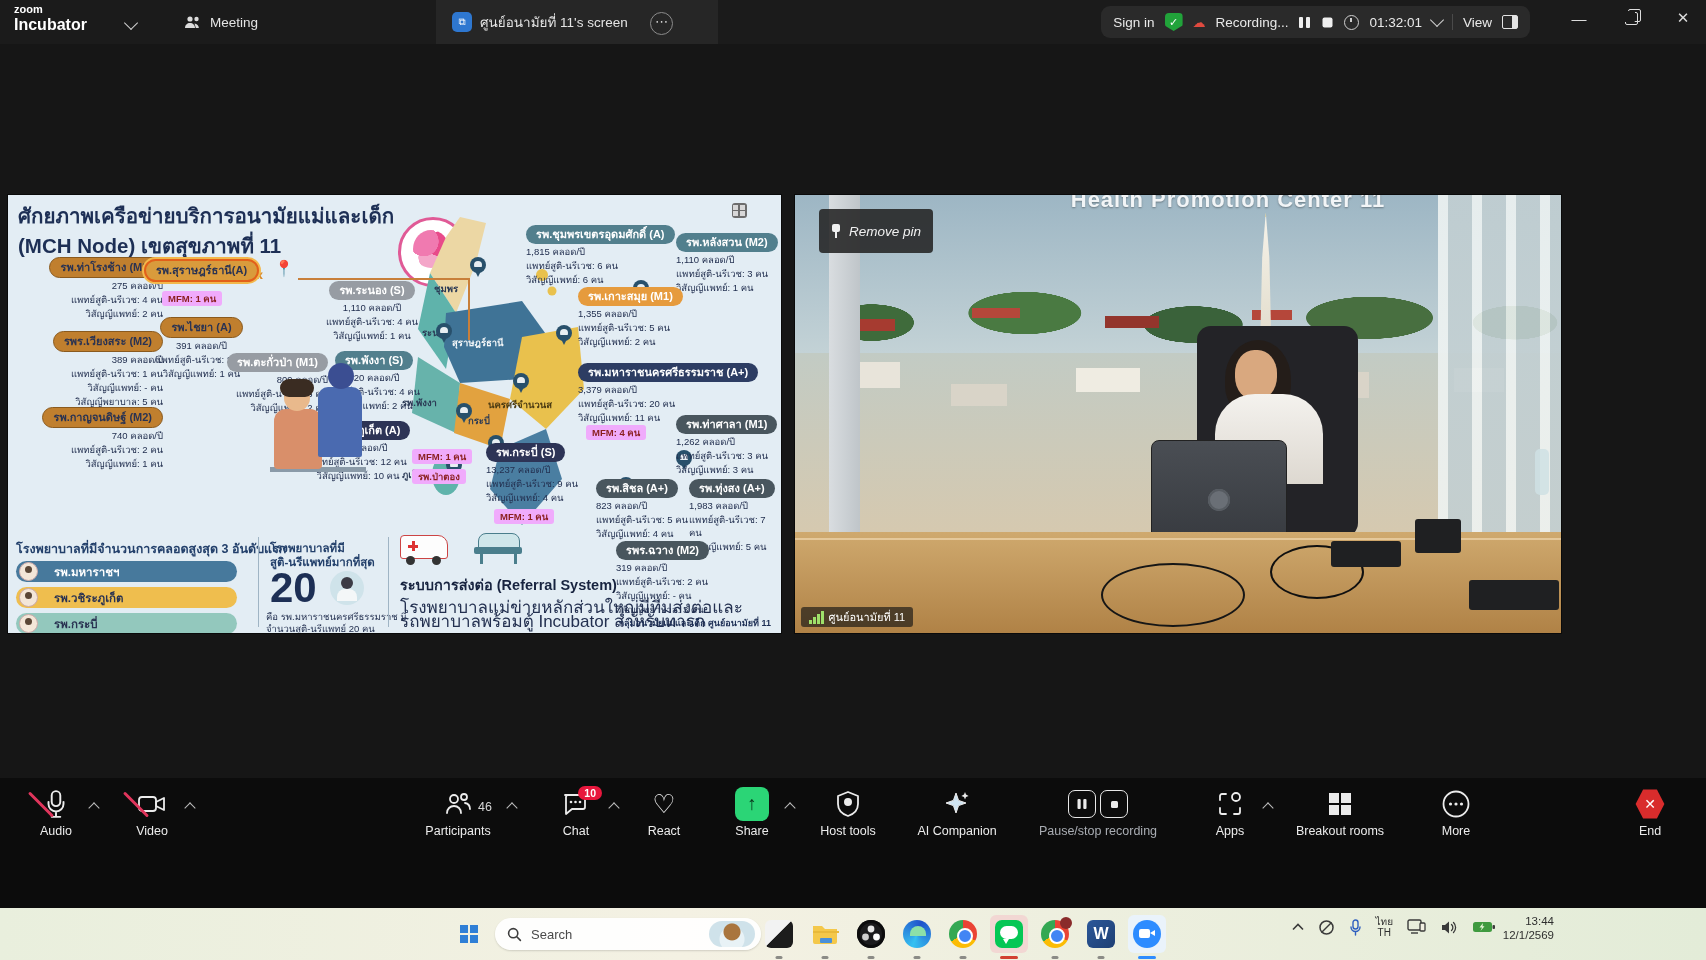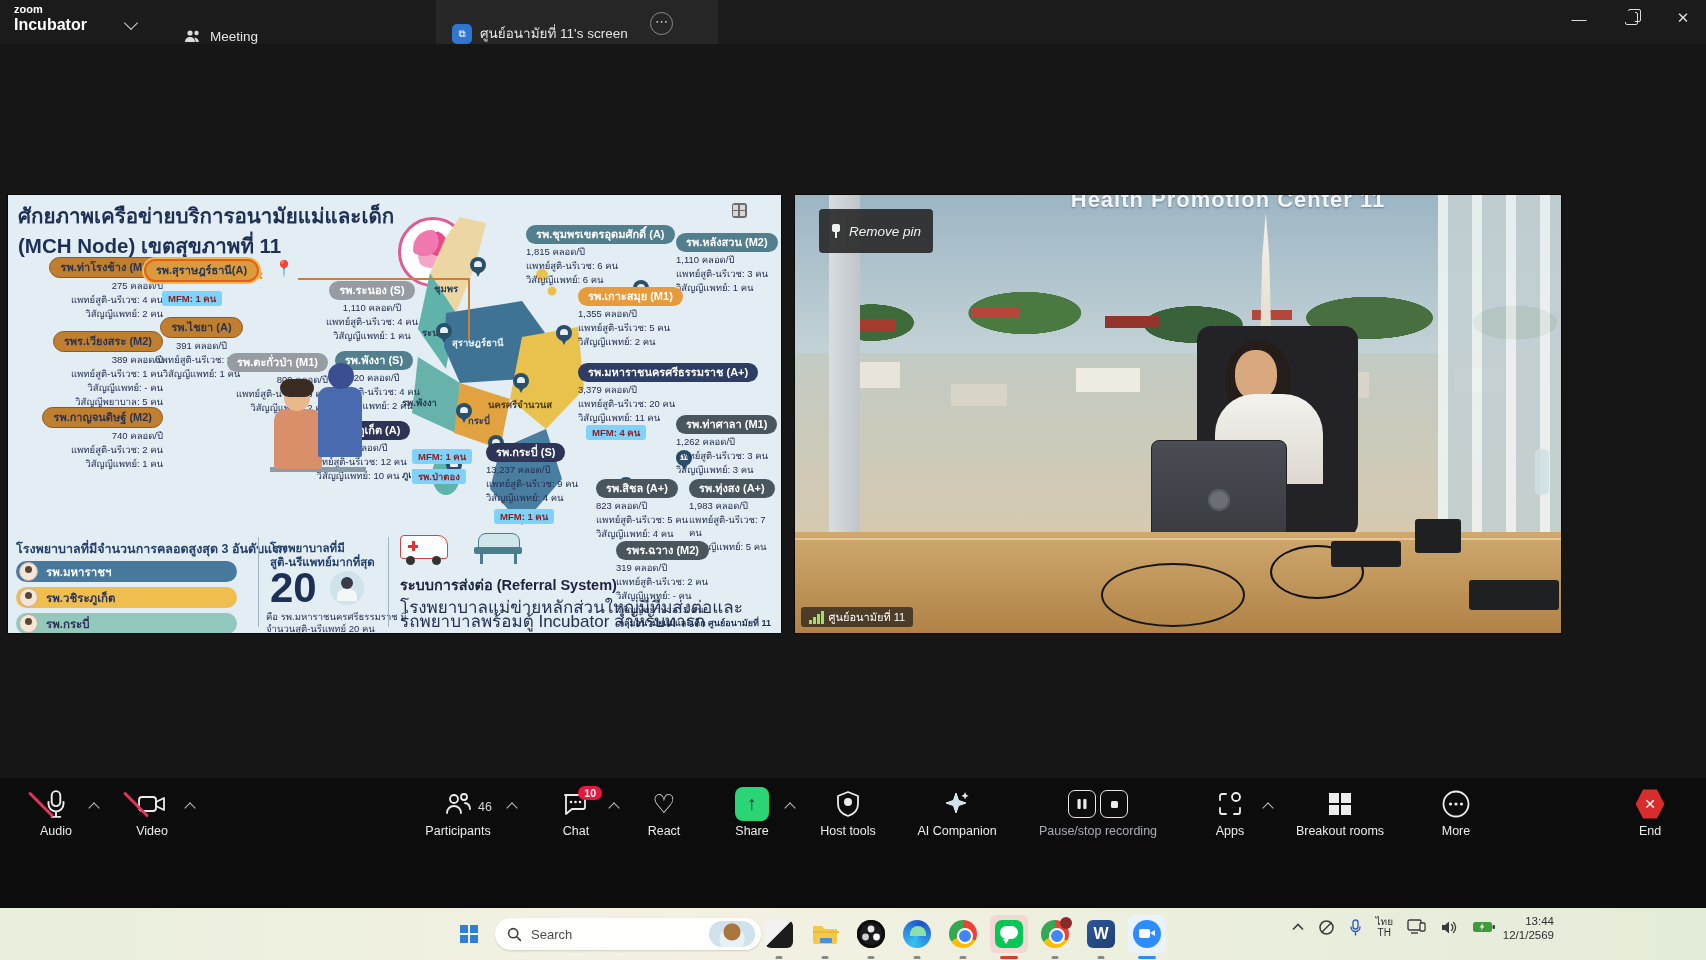--- a/index.html
+++ b/index.html
@@ -7,21 +7,21 @@
   #app{position:relative;width:1706px;height:960px;background:#161616;overflow:hidden;}
   .abs{position:absolute;}
 
   
   #topbar{position:absolute;left:0;top:0;width:1706px;height:44px;background:#1b1b1b;color:#e9e9e9;}
   #logo{position:absolute;left:14px;top:4px;line-height:1;}
   #logo .l1{font-size:11px;font-weight:bold;color:#fff;}
   #logo .l2{font-size:16px;font-weight:bold;color:#fff;margin-top:2px;}
   .chev{display:inline-block;width:9px;height:9px;border-right:1.6px solid #cfcfcf;border-bottom:1.6px solid #cfcfcf;transform:rotate(45deg);}
   #logo-chev{position:absolute;left:126px;top:18px;}
-  .tab{position:absolute;top:0;height:44px;display:flex;align-items:flex-end;gap:8px;padding:0 16px;font-size:13.5px;color:#e4e4e4;}
+  .tab{position:absolute;top:0;height:44px;display:flex;align-items:center;gap:8px;padding:0 16px;font-size:13.5px;color:#e4e4e4;}
   #tab-meeting{left:168px;}
   #tab-screen{left:436px;width:250px;background:#262626;border-radius:0 0 0 0;}
   .tab-ico{width:20px;height:20px;border-radius:5px;background:#2e77d0;display:flex;align-items:center;justify-content:center;font-size:10px;color:#fff;}
   #tab-dots{position:absolute;left:650px;top:12px;width:21px;height:21px;border-radius:50%;border:1px solid #8b8b8b;color:#cfcfcf;text-align:center;line-height:18px;font-size:13px;}
   #top-right{position:absolute;right:176px;top:6px;height:32px;background:#2a2a2a;border-radius:9px;display:flex;align-items:center;padding:0 12px;gap:10px;font-size:13.5px;}
   #shield{width:18px;height:18px;background:#21a33a;border-radius:4px 4px 7px 7px;display:flex;align-items:center;justify-content:center;color:#fff;font-size:11px;clip-path:polygon(0 0,100% 0,100% 70%,50% 100%,0 70%);}
   #reccloud{color:#e04a3f;font-size:13px;}
   .rec-ctl{width:13px;height:13px;display:inline-block;}
   #clockico{width:13px;height:13px;border:1.4px solid #cfcfcf;border-radius:50%;position:relative;}
   #clockico:after{content:"";position:absolute;left:5px;top:2px;width:1.4px;height:4px;background:#cfcfcf;}
@@ -45,33 +45,33 @@
   .pill-brown{background:#c07f2e;color:#2a3352;border:1.5px solid #8a5a1e;}
   .pill-brownhl{background:#d99b3c;color:#2a3352;border:2px solid #e2601a;box-shadow:0 0 0 2px #f2b84c;}
   .pill-gray{background:#979ca3;color:#fff;}
   .pill-teal{background:#527f8d;color:#fff;}
   .pill-navy{background:#2d3456;color:#fff;}
   .pill-navyw{background:#2d3d63;color:#fff;}
   .pill-slate{background:#49565e;color:#fff;}
   .pill-orange{background:#e69b3d;color:#fff;}
   .h-card{position:absolute;line-height:13px;}
   .h-card .stat{font-size:9.5px;color:#233050;margin-top:1px;}
-  .tag{position:absolute;background:#7dd3fc;color:#8a1f1f;font-weight:bold;font-size:9.5px;padding:1px 6px;border-radius:3px;white-space:nowrap;}
+  .tag{position:absolute;background:#f0abfc;color:#8a1f1f;font-weight:bold;font-size:9.5px;padding:1px 6px;border-radius:3px;white-space:nowrap;}
   #connector-h{position:absolute;left:290px;top:83px;width:172px;height:2px;background:#c87f3a;}
   #connector-v{position:absolute;left:460px;top:83px;width:2px;height:62px;background:#c87f3a;}
   #chevrons{position:absolute;left:246px;top:70px;color:#d98b2a;font-weight:bold;font-size:17px;}
   #conn-pin{position:absolute;left:266px;top:64px;font-size:16px;color:#d98b2a;}
   .map-pin{position:absolute;width:16px;height:22px;}
   .map-pin:before{content:"";position:absolute;left:0;top:0;width:16px;height:16px;border-radius:50%;background:#28506b;}
   .map-pin:after{content:"";position:absolute;left:3px;top:10px;border-left:5px solid transparent;border-right:5px solid transparent;border-top:10px solid #28506b;}
   .map-pin i{position:absolute;left:4px;top:4px;width:8px;height:8px;border-radius:50%;background:#e8eef2;}
   .map-label{position:absolute;font-size:9.5px;font-weight:bold;white-space:nowrap;}
   #sum-title{position:absolute;left:8px;top:314px;font-size:19px;font-weight:bold;color:#1d2f55;}
   #sum-sub{position:absolute;left:8px;top:344px;font-size:12.5px;font-weight:bold;color:#23406b;}
-  .rank-pill{position:absolute;left:8px;width:218px;height:21px;border-radius:11px;display:flex;align-items:center;gap:8px;padding-left:3px;font-size:11.5px;font-weight:bold;}
+  .rank-pill{position:absolute;left:8px;width:218px;height:21px;border-radius:11px;display:flex;align-items:center;gap:16px;padding-left:3px;font-size:11.5px;font-weight:bold;}
   .rank-ava{width:17px;height:17px;border-radius:50%;background:#f3e6d8;border:1px solid #caa;position:relative;}
   .rank-ava:before{content:"";position:absolute;left:5px;top:3px;width:7px;height:7px;border-radius:50%;background:#5a4636;}
   .vline{position:absolute;top:342px;width:1px;height:90px;background:#9fb4c4;}
   #most-t1,#most-t2{position:absolute;font-size:11.5px;font-weight:bold;color:#23406b;}
   #most-num{position:absolute;font-size:42px;font-weight:bold;color:#1d2f55;line-height:42px;}
   #most-ava{position:absolute;width:34px;height:34px;border-radius:50%;background:#cfe3ea;}
   #most-ava:before{content:"";position:absolute;left:11px;top:6px;width:12px;height:12px;border-radius:50%;background:#3b3b45;}
   #most-ava:after{content:"";position:absolute;left:7px;top:18px;width:20px;height:12px;border-radius:8px 8px 0 0;background:#f4f7f8;}
   #most-c1,#most-c2{position:absolute;font-size:9.5px;color:#233050;}
   #ref-title{position:absolute;font-size:14.5px;font-weight:bold;color:#17233f;}
@@ -192,20 +192,39 @@
           <path d="M10.5 9.4c2.4.2 4.3 2 4.3 4.6h-3" fill="#dcdcdc"></path>
         </svg>
       <span>Meeting</span>
     </div>
     <div class="tab" id="tab-screen">
       <span class="tab-ico">⧉</span>
       <span>ศูนย์อนามัยที่ 11's screen</span>
     </div>
     <div id="tab-dots">⋯</div>
 
+    <div id="top-right">
+      <span>Sign in</span>
+      <span id="shield">✓</span>
+      <span id="reccloud">☁</span>
+      <span>Recording...</span>
+      <svg class="rec-ctl" viewBox="0 0 13 13">
+          <rect x="1" y="1" width="4" height="11" rx="1" fill="#efefef"></rect>
+          <rect x="8" y="1" width="4" height="11" rx="1" fill="#efefef"></rect>
+        </svg>
+      <svg class="rec-ctl" viewBox="0 0 13 13">
+          <rect x="1.5" y="1.5" width="10" height="10" rx="2" fill="#efefef"></rect>
+        </svg>
+      <span id="clockico"></span>
+      <span>01:32:01</span>
+      <span class="chev" style="transform:rotate(45deg);margin-top:-4px;"></span>
+      <span class="vdiv"></span>
+      <span>View</span>
+      <span id="view-ico"></span>
+    </div>
     <div class="winbtn" id="btn-min">—</div>
     <div class="winbtn" id="btn-max">
         <span id="max-glyph"></span>
       </div>
     <div class="winbtn" id="btn-close">✕</div>
   </div>
 
   <div id="share-panel">
     <div id="ig-title">
       <div>ศักยภาพเครือข่ายบริการอนามัยแม่และเด็ก</div>

